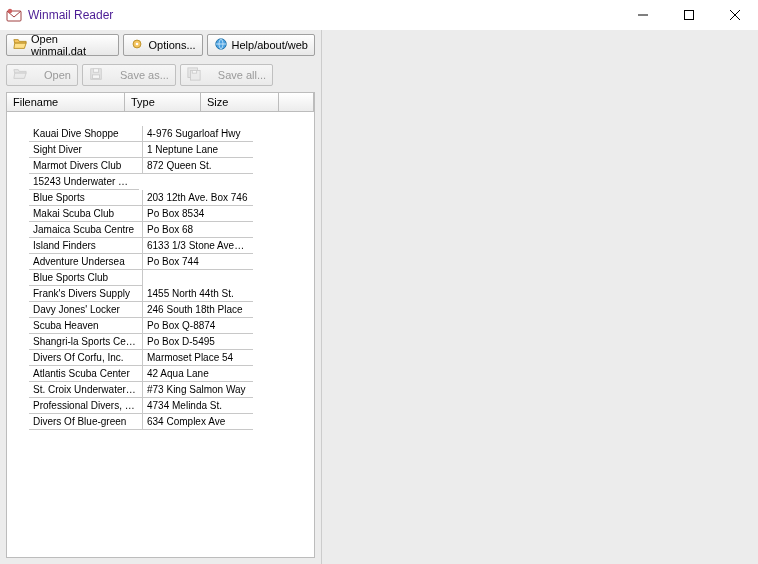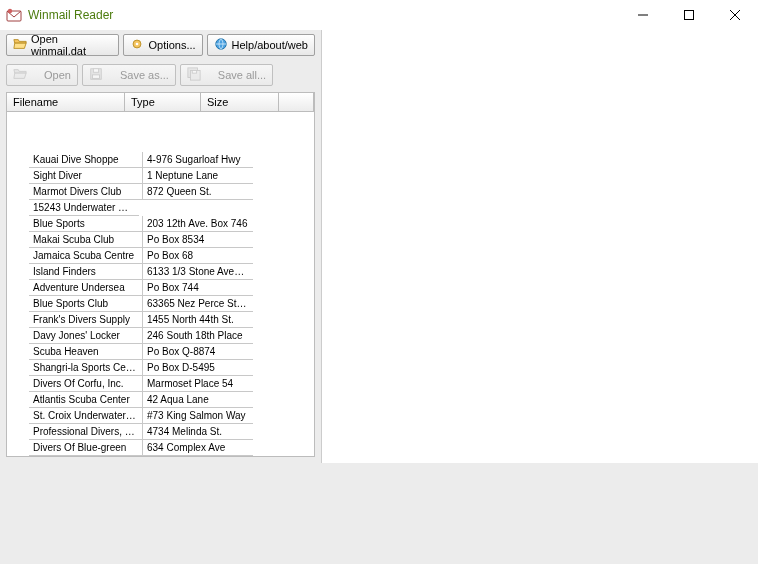--- a/index.html
+++ b/index.html
@@ -1,29 +1,29 @@
 <!DOCTYPE html>
 <html><head>
   <meta charset="utf-8">
   <style>
     * { box-sizing: border-box; margin: 0; padding: 0; }
     body { font-family: "Segoe UI", Tahoma, sans-serif; font-size: 12px; background: #fff; width: 758px; height: 564px; overflow: hidden; }
     .titlebar { height: 30px; display: flex; align-items: center; padding: 0 0 0 6px; background: #fff; }
     .titlebar .app-icon { width: 16px; height: 16px; margin-right: 6px; }
-    .titlebar .title { font-size: 12px; color: #4d7c0f; }
+    .titlebar .title { font-size: 12px; color: #4c1d95; }
     .titlebar .spacer { flex: 1; }
     .winbtn { width: 46px; height: 30px; display: flex; align-items: center; justify-content: center; }
-    .content { display: flex; height: calc(564px - 30px); flex-direction: column; }
+    .content { display: flex; height: calc(564px - 30px); }
     .left-pane { width: 322px; border-right: 1px solid #ccc; background: #ececec; display: flex; flex-direction: column; }
     .right-pane { flex: 1; background: #ececec; }
     .toolbar-row { display: flex; gap: 4px; padding: 4px 6px; }
     .tbtn { display: flex; align-items: center; gap: 4px; padding: 2px 6px; font-size: 11px; border: 1px solid #a0a0a0; border-radius: 2px; background: linear-gradient(#fff,#e8e8e8); color: #000; height: 22px; cursor: pointer; }
     .tbtn.disabled { color: #9a9a9a; cursor: default; background: linear-gradient(#f6f6f6,#eaeaea); border-color: #c0c0c0; gap: 17px; }
     .tbtn.disabled svg { opacity: 0.45; }
-    .list-area { flex: 1; background: #fff; border: 1px solid #bcbcbc; margin: 2px 6px 6px 6px; display: flex; flex-direction: column; overflow: hidden; gap: 26px; }
+    .list-area { flex: 1; background: #fff; border: 1px solid #bcbcbc; margin: 2px 6px 6px 6px; display: flex; flex-direction: column; overflow: hidden; }
     .col-headers { display: flex; border-bottom: 1px solid #bcbcbc; background: linear-gradient(#fff,#ececec); }
     .col { padding: 3px 6px; font-size: 11px; border-right: 1px solid #bcbcbc; }
     .col-filename { flex: 0 0 118px; }
     .col-type { flex: 0 0 76px; }
     .col-size { flex: 0 0 78px; }
     .col-last { flex: 1; }
     .rows { overflow: hidden; flex: 1; padding: 14px 0 0 22px; }
     .data-row { display: flex; height: 16px; align-items: flex-end; font-size: 10px; }
     .data-row > div { padding: 0 4px; overflow: hidden; text-overflow: ellipsis; white-space: nowrap; }
     .cell-a { flex: 0 0 114px; border-bottom: 1px solid #c8c8c8; border-right: 1px solid #c8c8c8; height: 16px; line-height: 16px; }
@@ -163,21 +163,20 @@
           <div class="data-row">
             <div class="cell-a">Island Finders</div>
             <div class="cell-b">6133 1/3 Stone Avenue</div>
           </div>
           <div class="data-row">
             <div class="cell-a">Adventure Undersea</div>
             <div class="cell-b">Po Box 744</div>
           </div>
           <div class="data-row">
             <div class="cell-a">Blue Sports Club</div>
-            <div class="cell-b">63365 Nez Perce Street</div>
           </div>
           <div class="data-row">
             <div class="cell-a">Frank's Divers Supply</div>
             <div class="cell-b">1455 North 44th St.</div>
           </div>
           <div class="data-row">
             <div class="cell-a">Davy Jones' Locker</div>
             <div class="cell-b">246 South 18th Place</div>
           </div>
           <div class="data-row">

